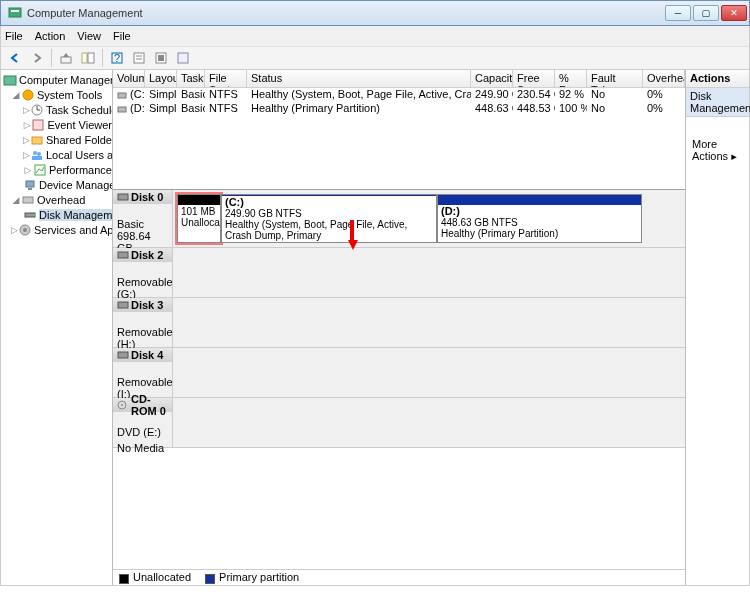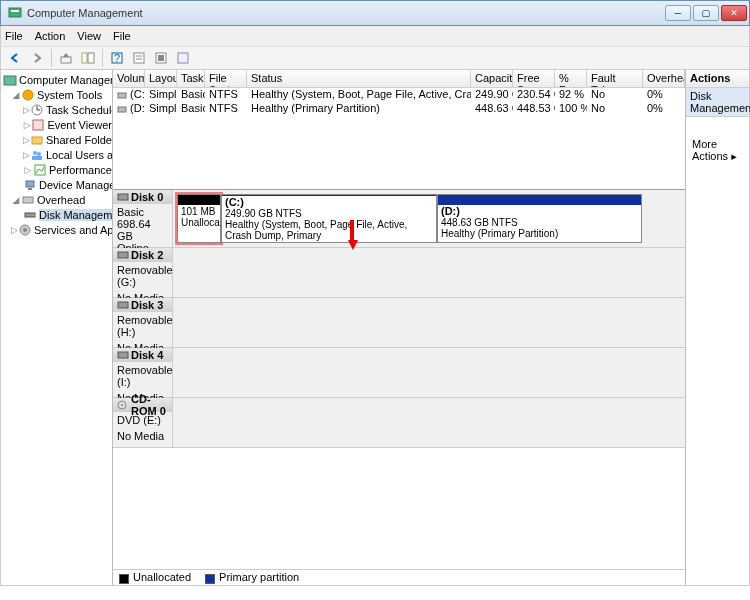--- a/index.html
+++ b/index.html
@@ -35,21 +35,21 @@
 .volhead div { border-right: 1px solid #d0d0d0; padding: 2px 4px; color: #000; overflow: hidden; }
 .volrow { display: flex; height: 14px; }
 .volrow div { padding: 0 4px; overflow: hidden; white-space: nowrap; }
 .c-vol{width:32px}.c-lay{width:32px}.c-typ{width:28px}.c-fs{width:42px}.c-st{width:224px;flex:1}.c-cap{width:42px}.c-fsp{width:42px}.c-fre{width:32px}.c-ft{width:56px}.c-oh{width:42px}
 
 .voltable { height: 120px; border-bottom: 1px solid #a0a0a0; overflow: hidden; }
 
 .diskarea { flex: 1; overflow-y: auto; background: #fff; position: relative; }
 .diskrow { display: flex; height: 58px; border-bottom: 1px solid #ccc; }
 .diskinfo { width: 60px; border-right: 1px solid #ccc; padding: 4px; background: #f0f0f0; position: relative; }
-.diskinfo .hdr { background: linear-gradient(#e8e8e8,#d0d0d0); display: flex; align-items: center; height: 14px; font-weight: bold; margin: -4px -4px 2px -4px; padding: 0 4px; }
+.diskinfo .hdr { background: linear-gradient(#e8e8e8,#d0d0d0); display: flex; align-items: center; height: 14px; font-weight: bold; margin: -4px -4px 14px -4px; padding: 0 4px; }
 .diskinfo .hdr .dicon { width: 12px; height: 10px; margin-right: 2px; }
 .diskgraph { flex: 1; display: flex; background: #f0f0f0; padding: 4px; gap: 0; }
 .part { border: 1px solid #888; background: #fff; display: flex; flex-direction: column; overflow: hidden; }
 .part .bar { height: 10px; }
 .part .info { padding: 1px 3px; font-size: 10px; line-height: 11px; }
 .bar-unalloc { background: #000; }
 .bar-primary { background: #1030a0; }
 .highlight { box-shadow: 0 0 0 2px rgba(255,0,0,0.5); }
 
 .nomedia .diskgraph { background: #f0f0f0; color: #555; padding: 0; }

